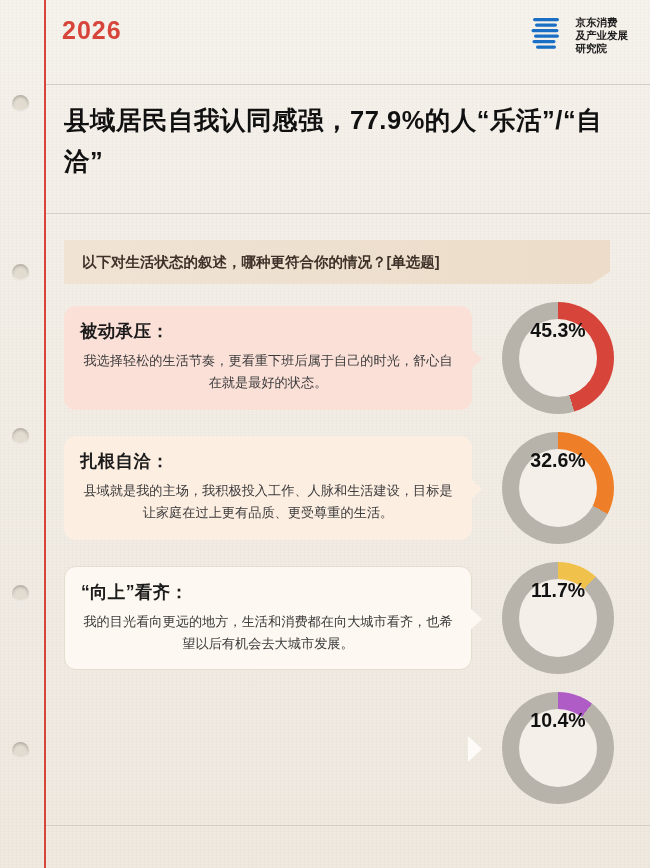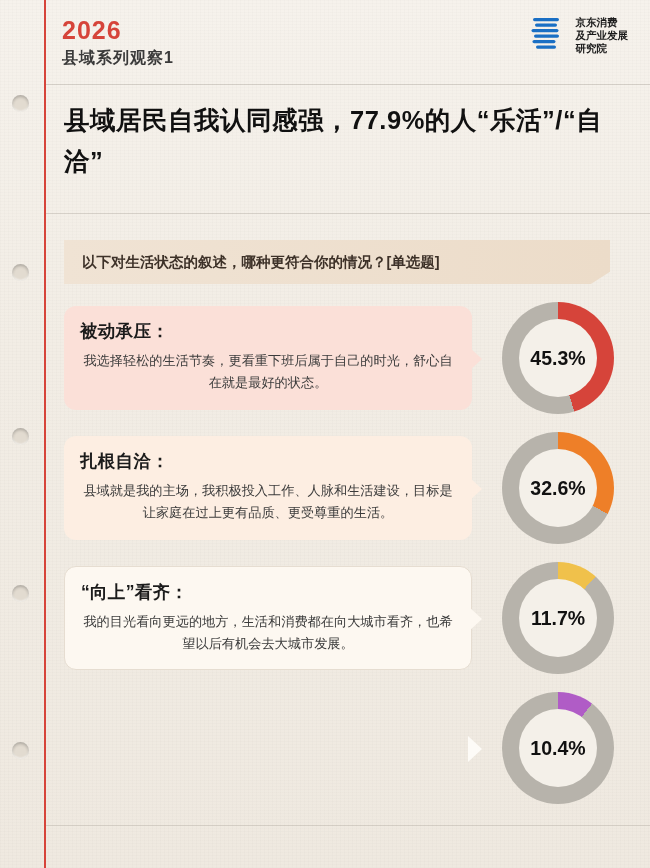--- a/index.html
+++ b/index.html
@@ -116,21 +116,21 @@
     position: absolute; left: 438px; top: 0;
     width: 112px; height: 112px;
   }
   .donut {
     position: relative; width: 112px; height: 112px; border-radius: 50%;
   }
   .donut .hole-in {
     position: absolute; left: 17px; top: 17px;
     width: 78px; height: 78px; border-radius: 50%;
     background: #f4f0e9;
-    display: flex; align-items: center; justify-content: center;
+    display: flex; justify-content: center;
   }
   .pct {
     font-size: 19.5px; font-weight: bold; color: #111;
   }
   
   .hr-bot {
     position: absolute; left: 46px; right: 0; bottom: 42px;
     height: 1px; background: rgba(120,110,100,0.2);
   }
 </style>
@@ -144,21 +144,20 @@
   <div class="holes">
     <div class="hole" style="top:95px"></div>
     <div class="hole" style="top:264px"></div>
     <div class="hole" style="top:428px"></div>
     <div class="hole" style="top:585px"></div>
     <div class="hole" style="top:742px"></div>
   </div>
 
   <div class="header">
     <div class="year">2026</div>
-    <div class="series">县域系列观察1</div>
   </div>
 
   <div class="logo-wrap">
     <svg class="logo-mark" viewBox="0 0 34 42">
       <g fill="#1a6fc4">
         <rect x="3" y="4" width="26" height="3.2" rx="1.6"></rect>
         <rect x="5" y="9.5" width="22" height="3.2" rx="1.6"></rect>
         <rect x="1.5" y="15" width="27" height="3.2" rx="1.6"></rect>
         <rect x="4" y="20.5" width="25" height="3.2" rx="1.6"></rect>
         <rect x="2.5" y="26" width="23" height="3.2" rx="1.6"></rect>

